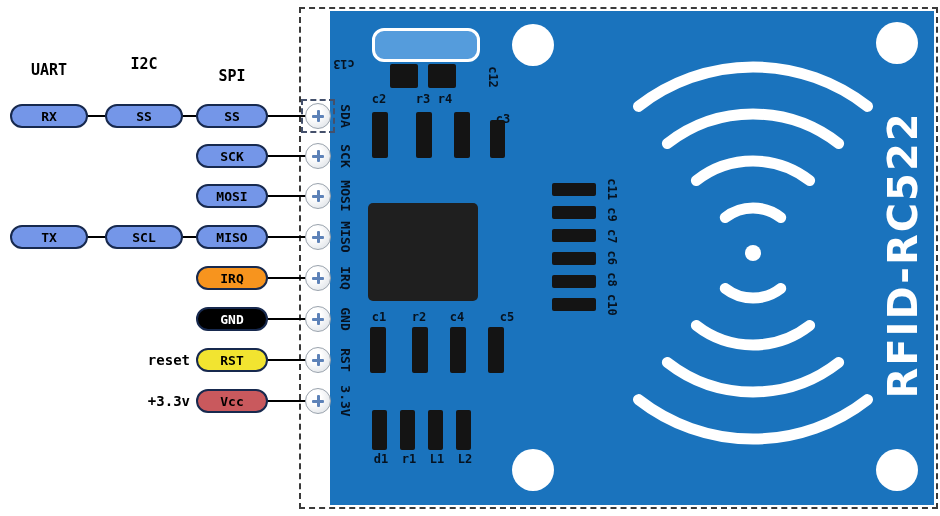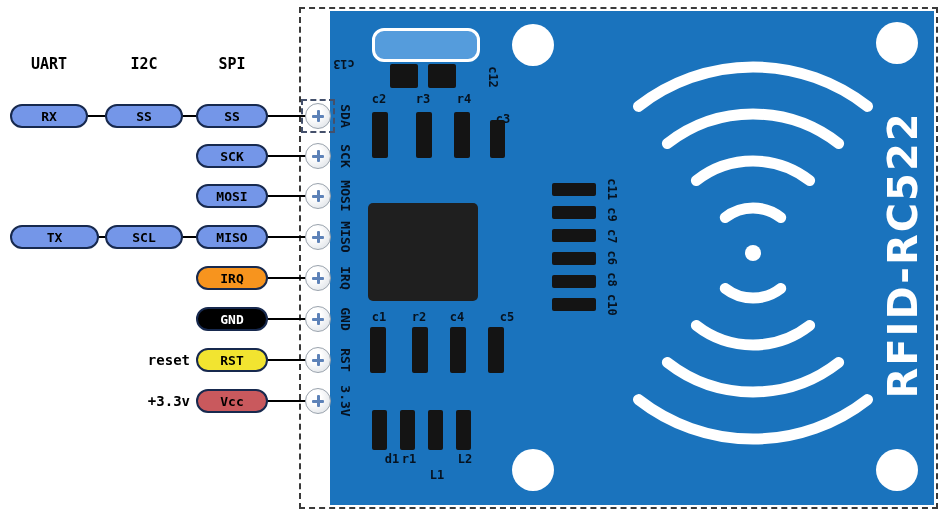--- a/index.html
+++ b/index.html
@@ -70,21 +70,21 @@
   <div class="board-el hole" style="left:512px;top:449px"></div>
   <div class="board-el hole" style="left:876px;top:449px"></div>
 
   <div class="board-el crystal" style="left:372px;top:28px"></div>
   <div class="board-el smd" style="left:390px;top:64px;width:28px;height:24px"></div>
   <div class="board-el smd" style="left:428px;top:64px;width:28px;height:24px"></div>
   <div class="board-el clabel rot180" style="left:326px;top:57px;width:36px">c13</div>
   <div class="board-el clabel rot90" style="left:473px;top:70px;width:40px">c12</div>
   <div class="board-el clabel" style="left:366px;top:92px">c2</div>
   <div class="board-el clabel" style="left:410px;top:92px">r3</div>
-  <div class="board-el clabel" style="left:451px;top:92px">r4</div>
+  <div class="board-el clabel" style="left:432px;top:92px">r4</div>
   <div class="board-el clabel" style="left:490px;top:112px">c3</div>
   <div class="board-el smd" style="left:372px;top:112px;width:16px;height:46px"></div>
   <div class="board-el smd" style="left:416px;top:112px;width:16px;height:46px"></div>
   <div class="board-el smd" style="left:454px;top:112px;width:16px;height:46px"></div>
   <div class="board-el smd" style="left:490px;top:120px;width:15px;height:38px"></div>
 
   <div class="board-el ic" style="left:368px;top:203px"></div>
 
   <div class="board-el smd" style="left:552px;top:183px;width:44px;height:13px"></div>
   <div class="board-el smd" style="left:552px;top:206px;width:44px;height:13px"></div>
@@ -100,23 +100,23 @@
   <div class="board-el clabel" style="left:494px;top:310px">c5</div>
   <div class="board-el smd" style="left:370px;top:327px;width:16px;height:46px"></div>
   <div class="board-el smd" style="left:412px;top:327px;width:16px;height:46px"></div>
   <div class="board-el smd" style="left:450px;top:327px;width:16px;height:46px"></div>
   <div class="board-el smd" style="left:488px;top:327px;width:16px;height:46px"></div>
 
   <div class="board-el smd" style="left:372px;top:410px;width:15px;height:40px"></div>
   <div class="board-el smd" style="left:400px;top:410px;width:15px;height:40px"></div>
   <div class="board-el smd" style="left:428px;top:410px;width:15px;height:40px"></div>
   <div class="board-el smd" style="left:456px;top:410px;width:15px;height:40px"></div>
-  <div class="board-el clabel" style="left:379px;top:452px">d1</div>
+  <div class="board-el clabel" style="left:368px;top:452px">d1</div>
   <div class="board-el clabel" style="left:396px;top:452px">r1</div>
-  <div class="board-el clabel" style="left:424px;top:468px">L1</div>
+  <div class="board-el clabel" style="left:424px;top:452px">L1</div>
   <div class="board-el clabel" style="left:452px;top:452px">L2</div>
 
   <svg class="board-el" style="left:620px;top:30px" width="260" height="456" viewBox="0 0 260 456">
     <g fill="none" stroke="#ffffff" stroke-width="11" stroke-linecap="round">
       <path d="M 105.3 187.5 A 45 45 0 0 1 160.7 187.5"></path>
       <path d="M 76.4 150.5 A 92 92 0 0 1 189.6 150.5"></path>
       <path d="M 47.4 113.5 A 139 139 0 0 1 218.6 113.5"></path>
       <path d="M 18.5 76.4 A 186 186 0 0 1 247.5 76.4"></path>
       <path d="M 105.3 258.5 A 45 45 0 0 0 160.7 258.5"></path>
       <path d="M 76.4 295.5 A 92 92 0 0 0 189.6 295.5"></path>
@@ -173,30 +173,30 @@
   <div class="pad" style="top:347px">
       <span class="slot h"></span>
       <span class="slot v"></span>
     </div>
   <div class="pad" style="top:388px">
       <span class="slot h"></span>
       <span class="slot v"></span>
     </div>
   <div class="pin1"></div>
 
-  <div class="bus-header" style="left:14px;top:55px">UART</div>
+  <div class="bus-header" style="left:14px;top:61px">UART</div>
   <div class="bus-header" style="left:109px;top:55px">I2C</div>
-  <div class="bus-header" style="left:197px;top:55px">SPI</div>
+  <div class="bus-header" style="left:197px;top:67px">SPI</div>
 
   <div class="pill pill-blue" style="left:10px;top:104px;width:78px">RX</div>
   <div class="pill pill-blue" style="left:105px;top:104px;width:78px">SS</div>
   <div class="pill pill-blue" style="left:196px;top:104px;width:72px">SS</div>
   <div class="pill pill-blue" style="left:196px;top:144px;width:72px">SCK</div>
   <div class="pill pill-blue" style="left:196px;top:184px;width:72px">MOSI</div>
-  <div class="pill pill-blue" style="left:10px;top:225px;width:89px">TX</div>
+  <div class="pill pill-blue" style="left:10px;top:225px;width:78px">TX</div>
   <div class="pill pill-blue" style="left:105px;top:225px;width:78px">SCL</div>
   <div class="pill pill-blue" style="left:196px;top:225px;width:72px">MISO</div>
   <div class="pill pill-orange" style="left:196px;top:266px;width:72px">IRQ</div>
   <div class="pill pill-black" style="left:196px;top:307px;width:72px">GND</div>
   <div class="pill pill-yellow" style="left:196px;top:348px;width:72px">RST</div>
   <div class="pill pill-red" style="left:196px;top:389px;width:72px">Vcc</div>
 
   <div class="prefix" style="top:352px">reset</div>
   <div class="prefix" style="top:393px">+3.3v</div>
 

